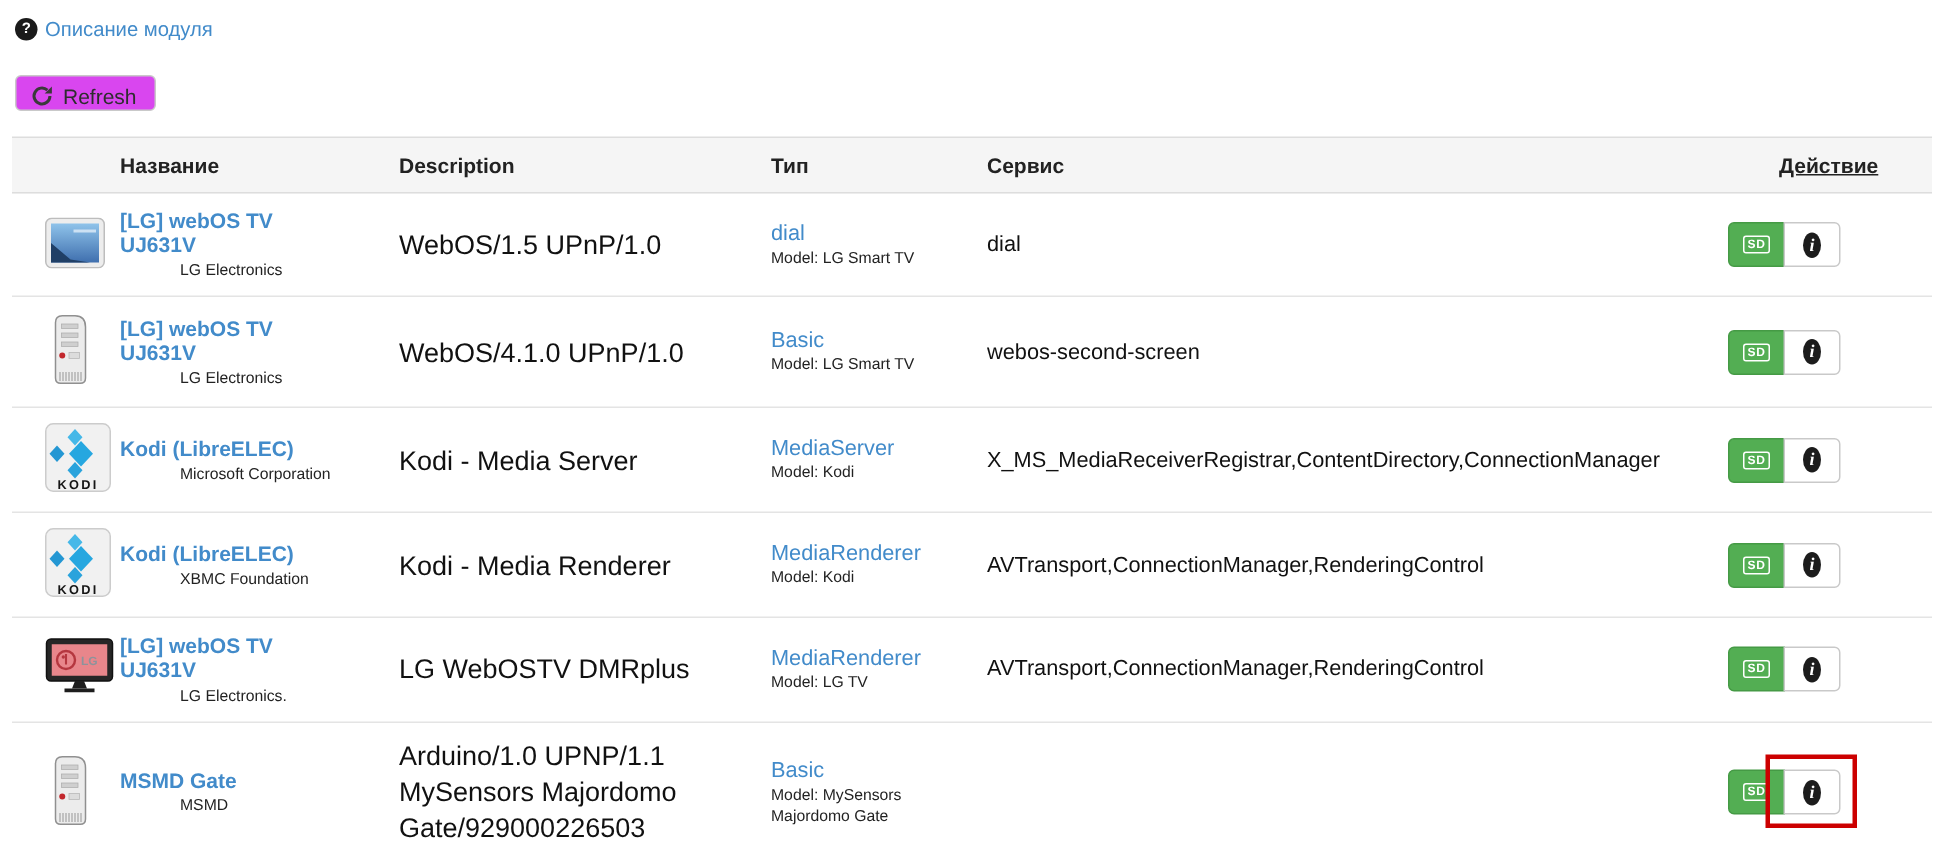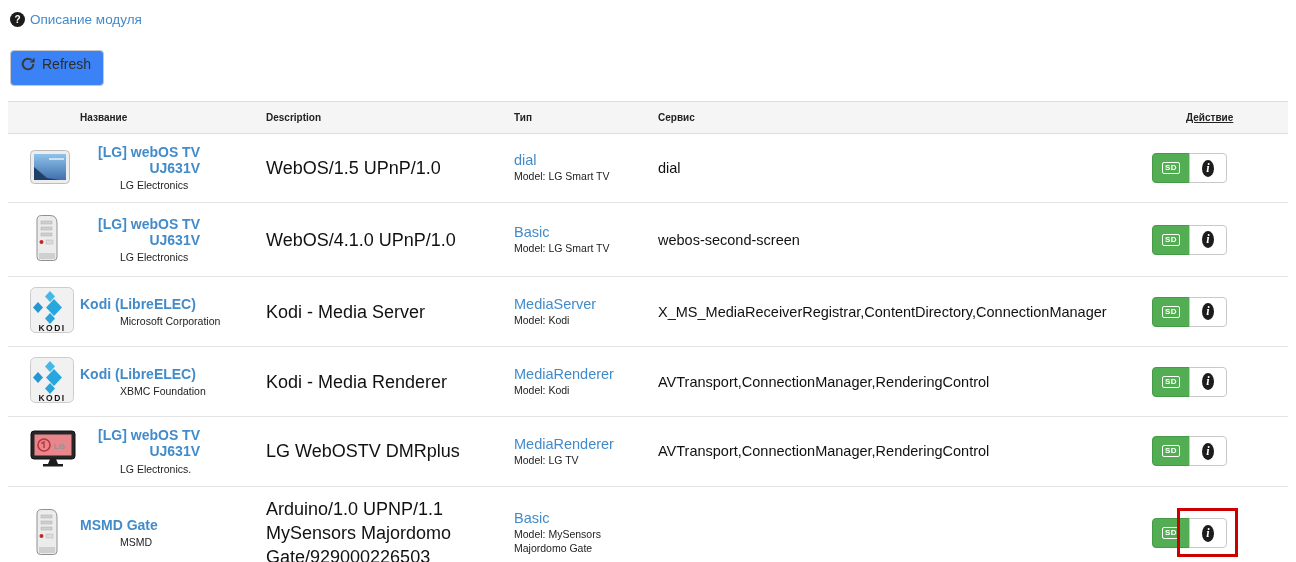--- a/index.html
+++ b/index.html
@@ -28,52 +28,51 @@
     display:inline-flex; align-items:center; justify-content:center;
     width:15px; height:15px; border-radius:50%;
     background:#1b1b1b; color:#fff; font-size:10px; font-weight:bold;
     flex:0 0 auto;
   }
 
   
   .refresh-btn {
     display:inline-flex; align-items:center; gap:7px;
     margin:23px 0 0 10px;
-    background:#3b82f6; border:1px solid #c9c9c9; border-radius:4px;
-    padding:5px 12px 13px 10px; font-size:14px; color:#2d2d2d;
+    background:#d946ef; border:1px solid #c9c9c9; border-radius:4px;
+    padding:5px 12px 1px 10px; font-size:14px; color:#2d2d2d;
     font-family:"Liberation Sans", sans-serif; cursor:pointer;
   }
 
   
   table.devices {
     width:1280px; margin:15px 8px 0 8px;
     border-collapse:collapse; table-layout:fixed;
     font-size:14px;
   }
   thead th {
     background:#f5f5f5;
     border-top:1px solid #ddd; border-bottom:1px solid #ddd;
-    text-align:left; font-weight:bold; font-size:10px; color:#222;
+    text-align:left; font-weight:bold; font-size:14px; color:#222;
     padding:10px 8px;
   }
   th.col-action { padding-left:42px;text-decoration:underline; }
   td {
     border-top:1px solid #e4e4e4;
     padding:10px 8px; vertical-align:middle;
   }
   tbody tr:first-child td { border-top:none; }
 
   .icon-cell { text-align:center; }
   .dev-icon { margin-left:14px; display:inline-block; }
 
   .name-link {
     display:inline-block; max-width:120px;
     color:#428bca; font-weight:bold; font-size:14px; line-height:1.15;
     cursor:pointer;
-    text-align:right;
   }
   .manufacturer { font-size:10.5px; color:#222; margin-top:3px; line-height:1.25;margin-left:40px; }
 
   .desc-cell { font-size:18px; color:#111; line-height:1.35; }
 
   .type-link { color:#428bca; font-size:14.5px; cursor:pointer; }
   .model { font-size:10.5px; color:#222; margin-top:2px; line-height:1.3; }
 
   .service-cell { font-size:14.5px; color:#111; }
 

